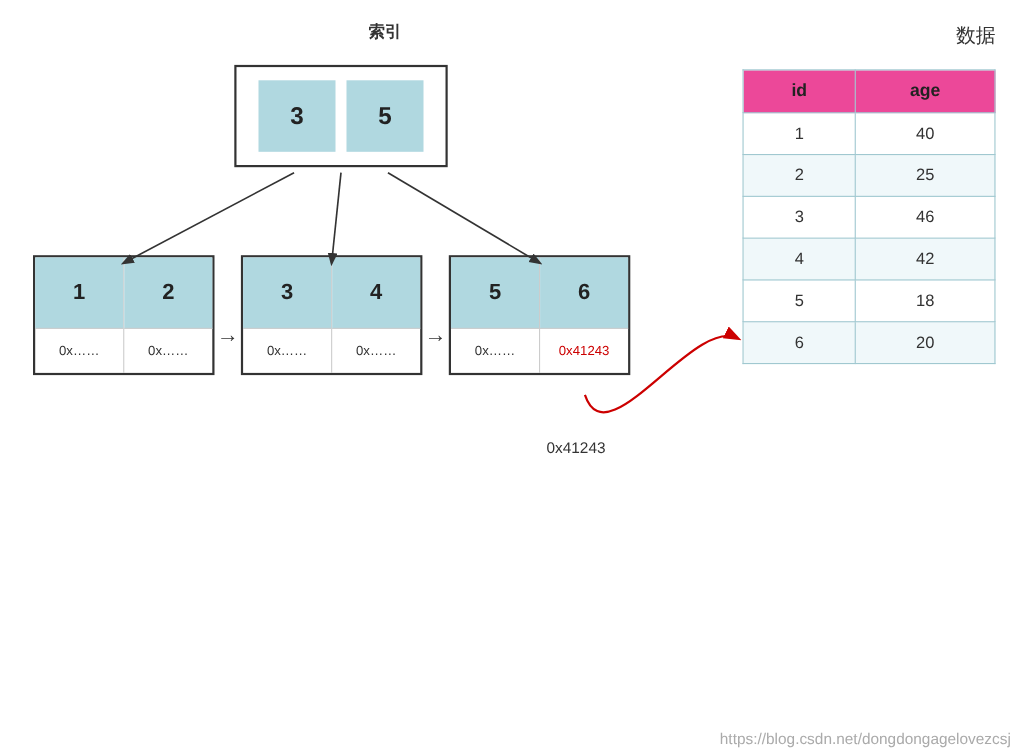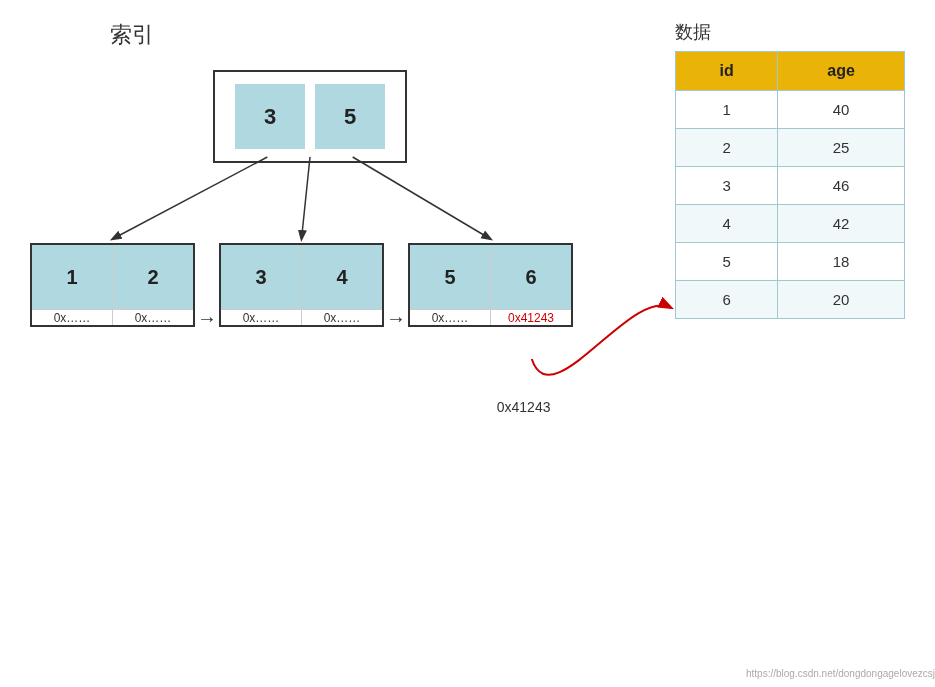--- a/index.html
+++ b/index.html
@@ -14,24 +14,26 @@
 
     
     #index-section {
       position: absolute;
       left: 30px;
       top: 20px;
       width: 560px;
     }
 
     .index-title {
+      text-align: center;
       margin-left: 80px;
       margin-bottom: 20px;
-      font-size: 22px;
-      color: #333;
+      font-size: 15px;
+      color: #333;
+      font-weight: bold;
     }
 
     
     .root-node {
       display: flex;
       justify-content: center;
       margin-bottom: 0px;
     }
 
     .node-box {
@@ -95,21 +97,21 @@
       align-items: center;
       justify-content: center;
       font-size: 20px;
       font-weight: bold;
       color: #222;
       border-bottom: 1px solid #ccc;
     }
 
     .leaf-cell-bottom {
       width: 80px;
-      height: 15px;
+      height: 40px;
       display: flex;
       align-items: center;
       justify-content: center;
       font-size: 12px;
       color: #333;
     }
 
     .leaf-cell-bottom.highlight {
       color: #c00;
     }
@@ -138,33 +140,33 @@
 
     
     #data-section {
       position: absolute;
       right: 30px;
       top: 20px;
       width: 230px;
     }
 
     .data-title {
-      text-align: left;
-      margin-bottom: 7px;
+      text-align: right;
+      margin-bottom: 19px;
       font-size: 18px;
       color: #333;
     }
 
     table.data-table {
       width: 100%;
       border-collapse: collapse;
     }
 
     table.data-table th {
-      background: #eab308;
+      background: #ec4899;
       border: 1px solid #a0c8d0;
       padding: 10px 20px;
       font-size: 16px;
       font-weight: bold;
       text-align: center;
       color: #222;
     }
 
     table.data-table td {
       border: 1px solid #a0c8d0;
@@ -185,22 +187,22 @@
       top: 0;
       left: 0;
       width: 935px;
       height: 687px;
       pointer-events: none;
     }
 
     .watermark {
       position: absolute;
       bottom: 8px;
-      right: 0;
-      font-size: 10px;
+      right: 16px;
+      font-size: 14px;
       color: #aaa;
     }
   </style>
 </head>
 <body>
 
 <div id="index-section">
   <div class="index-title">索引</div>
 
   <div class="root-node" id="root-node-el">

